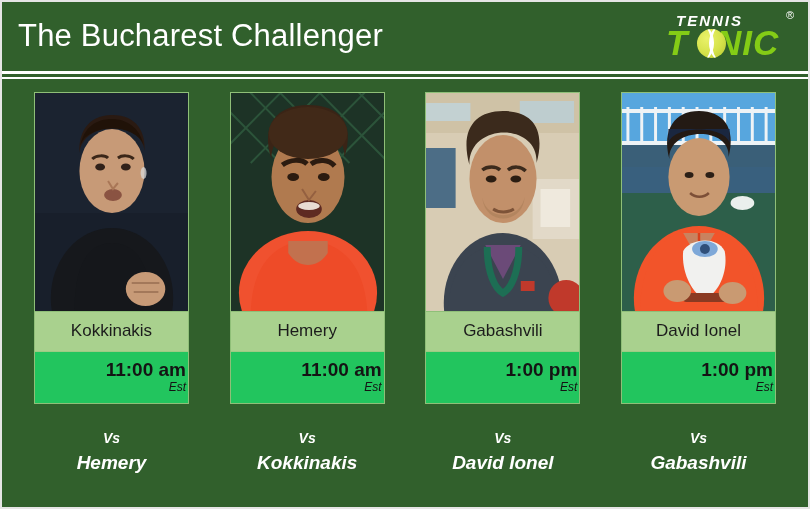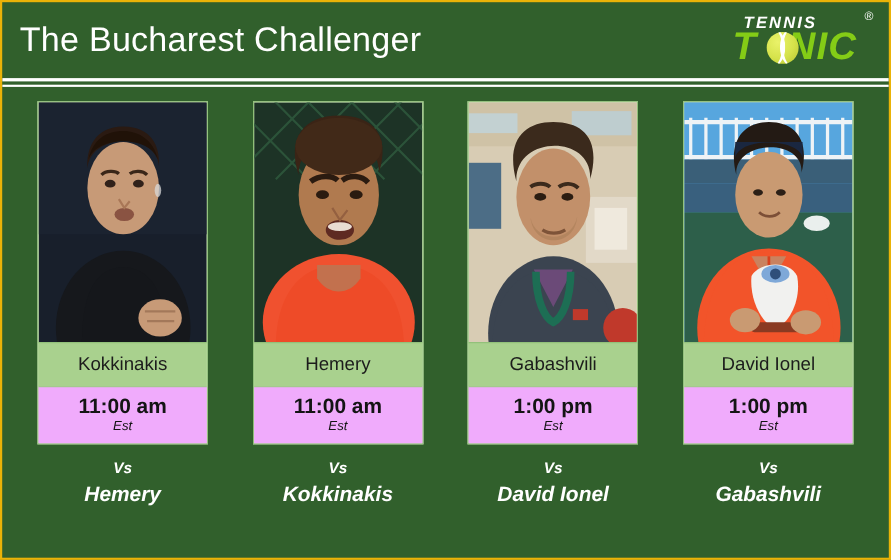--- a/index.html
+++ b/index.html
@@ -12,21 +12,21 @@
     overflow: hidden;
     background: #356129;
     font-family: "Liberation Sans", sans-serif;
   }
   #page {
     position: relative;
     width: 810px;
     height: 509px;
     background: #31602c;
     box-sizing: border-box;
-    border: 2px solid #eab308;
+    border: 2px solid #e5e5e5;
     overflow: hidden;
   }
 
   
   .header {
     position: relative;
     height: 68px;
     display: flex;
     align-items: center;
     justify-content: space-between;
@@ -163,41 +163,42 @@
     border-top: 1px solid #8fbf78;
     text-align: center;
     color: #1c1c1c;
     font-size: 17px;
     padding: 9px 2px 10px 2px;
     line-height: 20px;
     white-space: nowrap;
     overflow: hidden;
   }
   .time-bar {
-    background: #f0abfc;
+    background: #22c55e;
     border-top: 1px solid #9ccb84;
-    text-align: center;
+    text-align: right;
     padding: 7px 2px 9px 2px;
   }
   .time-main {
     color: #141414;
     font-size: 19px;
     font-weight: bold;
     line-height: 22px;
   }
   .time-zone {
     color: #141414;
     font-size: 12px;
     line-height: 14px;
     margin-top: -1px;
     font-style: italic;
   }
 
   .vs-block {
     text-align: center;
+    margin-top: 13px;
   }
   .vs-label {
     color: #ffffff;
     font-size: 14px;
     font-weight: bold;
     font-style: italic;
     line-height: 18px;
   }
   .opponent {
     color: #ffffff;

